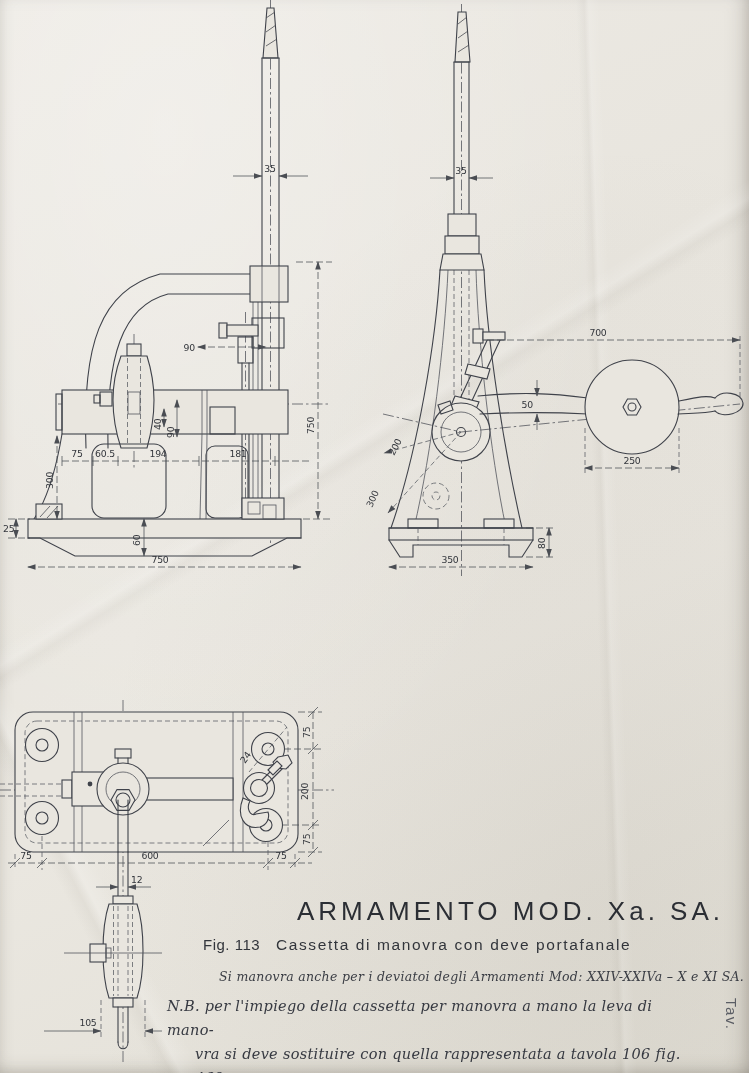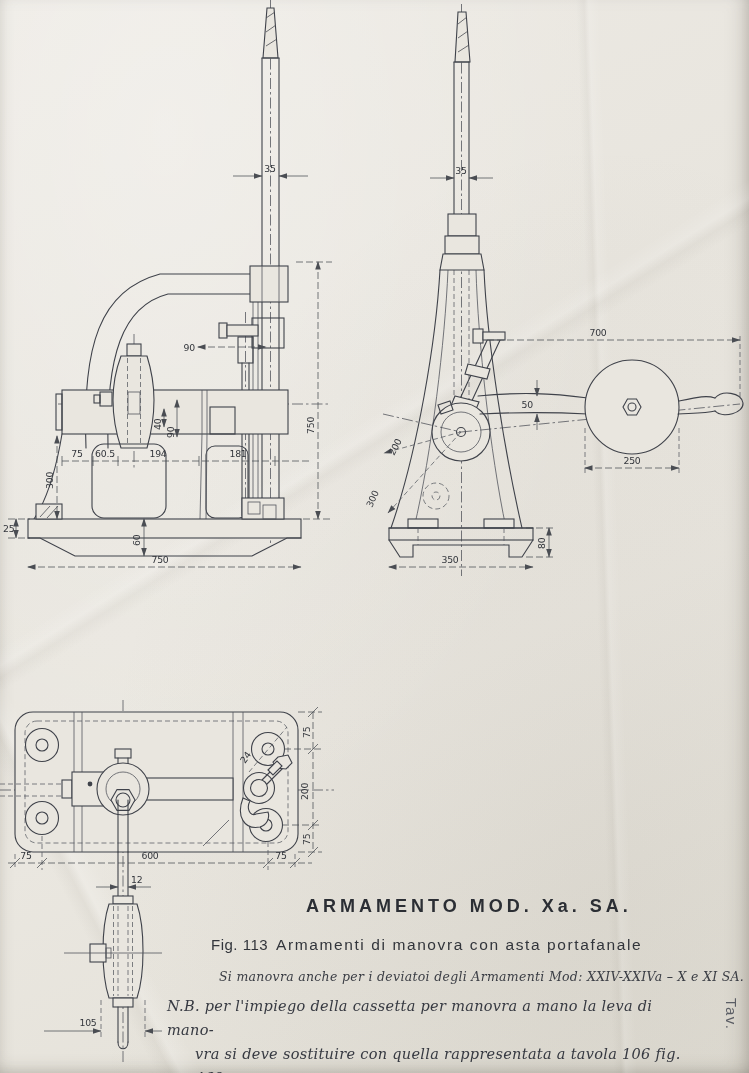--- a/index.html
+++ b/index.html
@@ -30,22 +30,22 @@
   svg .p{fill:var(--paper);}
   svg .cl{stroke:#4b4e55; stroke-width:.75; fill:none; stroke-dasharray:11 3 2.5 3;}
   svg .hd{stroke:#565960; stroke-width:.75; fill:none; stroke-dasharray:5 3;}
   svg .dm{stroke:var(--dim); stroke-width:.75; fill:none; stroke-dasharray:7 3;}
   svg .dms{stroke:var(--dim); stroke-width:.75; fill:none;}
   svg .ds{marker-start:url(#arS); marker-end:url(#arE);}
   svg .de{marker-end:url(#arE);}
   svg text.d{font-family:"DejaVu Sans", sans-serif; font-size:9.3px; fill:var(--txt); letter-spacing:-.2px;}
   svg .hatch{stroke:#4a4d53; stroke-width:.8;}
   .title-block{position:absolute; color:#2d3036;}
-  .t-title{position:absolute; left:306px; top:896px; font-size:18px; letter-spacing:4px; color:#2b2e34; white-space:nowrap;font-weight:bold;}
-  .t-fig{position:absolute; left:203px; top:936px; font-size:15px; letter-spacing:.5px; color:#32353b; white-space:nowrap;margin-left:8px;}
+  .t-title{position:absolute; left:297px; top:896px; font-size:26px; letter-spacing:4px; color:#2b2e34; white-space:nowrap;}
+  .t-fig{position:absolute; left:203px; top:936px; font-size:15px; letter-spacing:.5px; color:#32353b; white-space:nowrap;}
   .t-caption{position:absolute; left:276px; top:936px; font-size:15.5px; letter-spacing:1.6px; color:#32353b; white-space:nowrap;}
   .t-note1{position:absolute; left:219px; top:969px; font-size:12.5px; font-style:italic;
     font-family:"DejaVu Serif", serif; color:#3a3d44; letter-spacing:.3px; white-space:nowrap;}
   .t-nb{position:absolute; left:167px; top:994px; font-size:14.5px; font-style:italic;
     font-family:"DejaVu Serif", serif; color:#363941; letter-spacing:.3px; width:520px; line-height:24px;}
   .t-nb .nb-l2{display:block; margin-left:28px;}
   .tav{position:absolute; left:740px; top:998px; transform:rotate(90deg); transform-origin:top left;
     font-size:15px; letter-spacing:1.5px; color:#5a5d64; font-family:"Liberation Sans", sans-serif;}
 </style>
 </head>
@@ -396,20 +396,20 @@
       <line class="dms" x1="44" y1="1031" x2="101" y2="1031" marker-end="url(#arE)"></line>
       <line class="dms" x1="162" y1="1031" x2="145" y2="1031" marker-end="url(#arE)"></line>
       <text class="d" x="88" y="1026" text-anchor="middle">105</text>
     </g>
   </g>
 </svg>
 
 <div class="title-block">
   <div class="t-title">ARMAMENTO MOD. Xa. SA.</div>
   <div class="t-fig">Fig. 113</div>
-  <div class="t-caption">Armamenti di manovra con asta portafanale</div>
+  <div class="t-caption">Cassetta di manovra con deve portafanale</div>
   <div class="t-note1">Si manovra anche per i deviatoi degli Armamenti Mod: XXIV-XXIVa – X e XI SA.</div>
   <div class="t-nb"><span>N.B.</span>&nbsp;<span>per l'impiego della cassetta per manovra a mano la leva di mano-</span><span class="nb-l2">vra si deve sostituire con quella rappresentata a tavola 106 fig. 469</span></div>
 </div>
 
 <div class="tav">Tav.</div>
 
 </div>
 
 </body></html>

